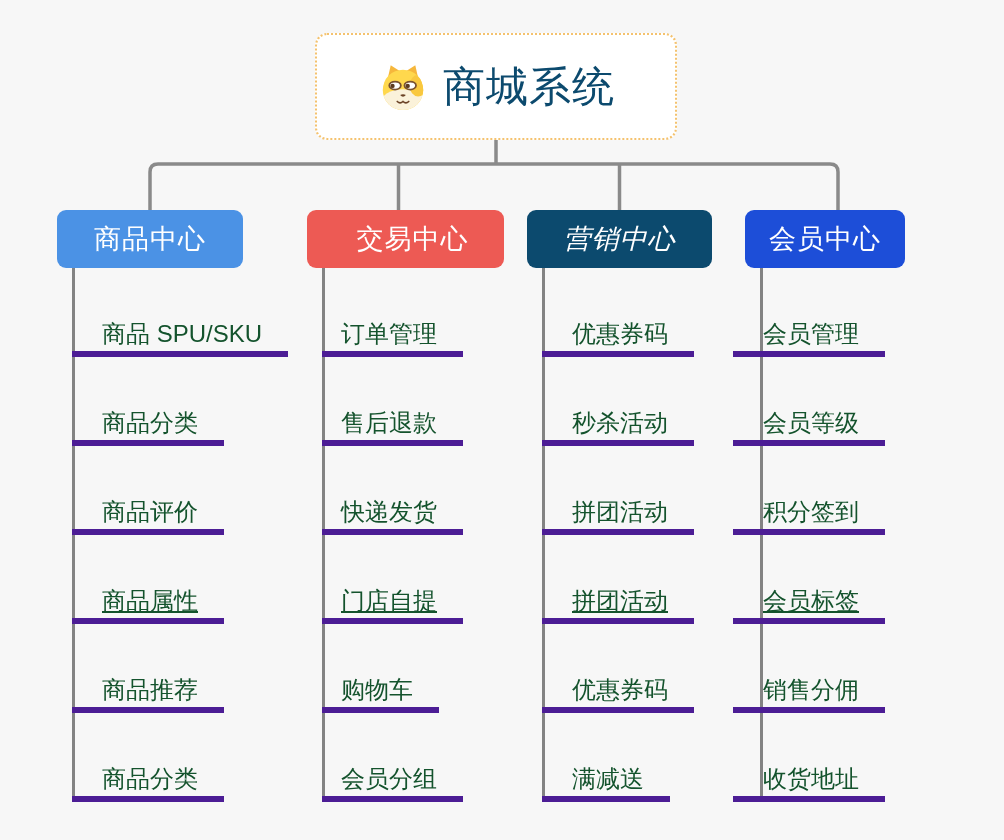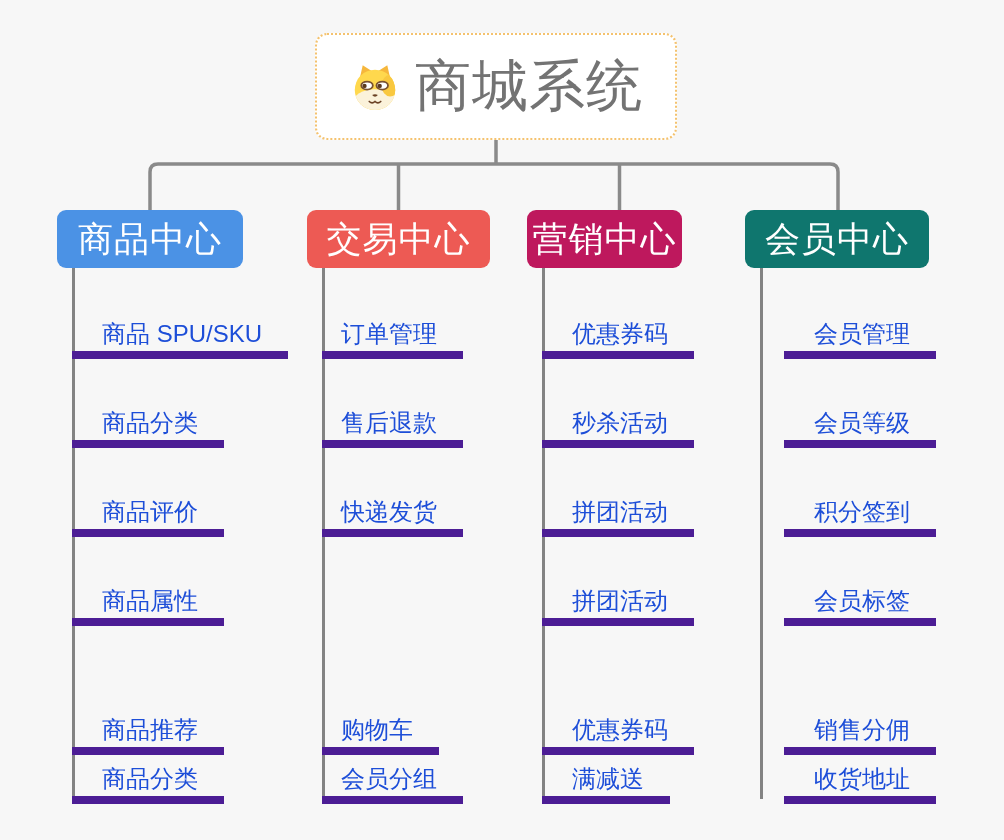--- a/index.html
+++ b/index.html
@@ -17,52 +17,52 @@
 
   
   .root{
     position:absolute;left:315px;top:33px;width:362px;height:107px;
     background:#FFFFFF;
     border:2px dotted #F4C26E;
     border-radius:12px;
     box-sizing:border-box;
     display:flex;align-items:center;justify-content:center;gap:14px;
   }
-  .root-title{font-size:56px;color:#737373;letter-spacing:1px;}
+  .root-title{font-size:42px;color:#0c4a6e;letter-spacing:1px;}
 
   
   .branch{
     position:absolute;top:210px;height:58px;
     border-radius:9px;
-    color:#FFFFFF;font-size:35px;
+    color:#FFFFFF;font-size:27px;
     display:flex;align-items:center;justify-content:center;
     letter-spacing:1px;
   }
   #b0{left:57px; width:186px;background:#4B92E5;}
-  #b1{left:307px;width:183px;background:#ED5A54;}
-  #b2{left:527px;width:155px;background:#be185d;}
-  #b3{left:745px;width:184px;background:#0f766e;}
+  #b1{left:307px;width:183px;background:#ED5A54;padding-left:14px;}
+  #b2{left:527px;width:185px;background:#0c4a6e;font-style:italic;}
+  #b3{left:745px;width:160px;background:#1d4ed8;}
 
   
   .vline{position:absolute;top:268px;width:3px;height:531px;background:#838383;}
   .v0{left:72px;} .v1{left:322px;} .v2{left:542px;} .v3{left:760px;}
 
   
   .item{
     position:absolute;
     display:inline-block;
     padding:0 26px 0 30px;
-    border-bottom:8px solid #4c1d95;
+    border-bottom:6px solid #4c1d95;
     font-size:24px;line-height:34px;
-    color:#1d4ed8;
+    color:#14532d;
     white-space:nowrap;
   }
-  .c0{left:72px;} .c1{left:322px;padding-left:19px;} .c2{left:542px;} .c3{left:784px;}
+  .c0{left:72px;} .c1{left:322px;padding-left:19px;} .c2{left:542px;} .c3{left:733px;}
   .r0{top:317px;} .r1{top:406px;} .r2{top:495px;}
-  .r3{top:584px;} .r4{top:673px;margin-top:40px;} .r5{top:762px;}
+  .r3{top:584px;text-decoration:underline;} .r4{top:673px;} .r5{top:762px;}
 </style>
 </head>
 <body>
 
 <div class="stage">
 
   <svg class="connectors" width="1004" height="840">
     <g stroke="#8A8A8A" stroke-width="3.5" fill="none">
       <path d="M496 140 L496 164"></path>
       <path d="M150 210 L150 172 Q150 164 158 164 L830 164 Q838 164 838 172 L838 210"></path>
@@ -114,20 +114,21 @@
   <div class="item c0 r0"><span>商品 SPU/SKU</span></div>
   <div class="item c0 r1"><span>商品分类</span></div>
   <div class="item c0 r2"><span>商品评价</span></div>
   <div class="item c0 r3"><span>商品属性</span></div>
   <div class="item c0 r4"><span>商品推荐</span></div>
   <div class="item c0 r5"><span>商品分类</span></div>
 
   <div class="item c1 r0"><span>订单管理</span></div>
   <div class="item c1 r1"><span>售后退款</span></div>
   <div class="item c1 r2"><span>快递发货</span></div>
+  <div class="item c1 r3"><span>门店自提</span></div>
   <div class="item c1 r4"><span>购物车</span></div>
   <div class="item c1 r5"><span>会员分组</span></div>
 
   <div class="item c2 r0"><span>优惠券码</span></div>
   <div class="item c2 r1"><span>秒杀活动</span></div>
   <div class="item c2 r2"><span>拼团活动</span></div>
   <div class="item c2 r3"><span>拼团活动</span></div>
   <div class="item c2 r4"><span>优惠券码</span></div>
   <div class="item c2 r5"><span>满减送</span></div>
 

